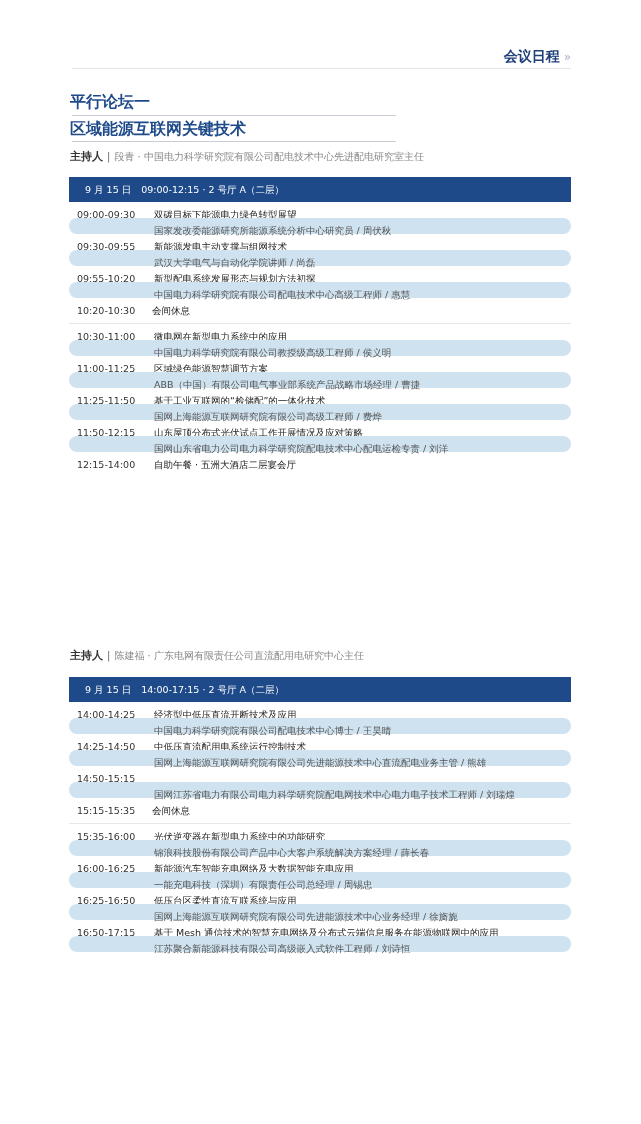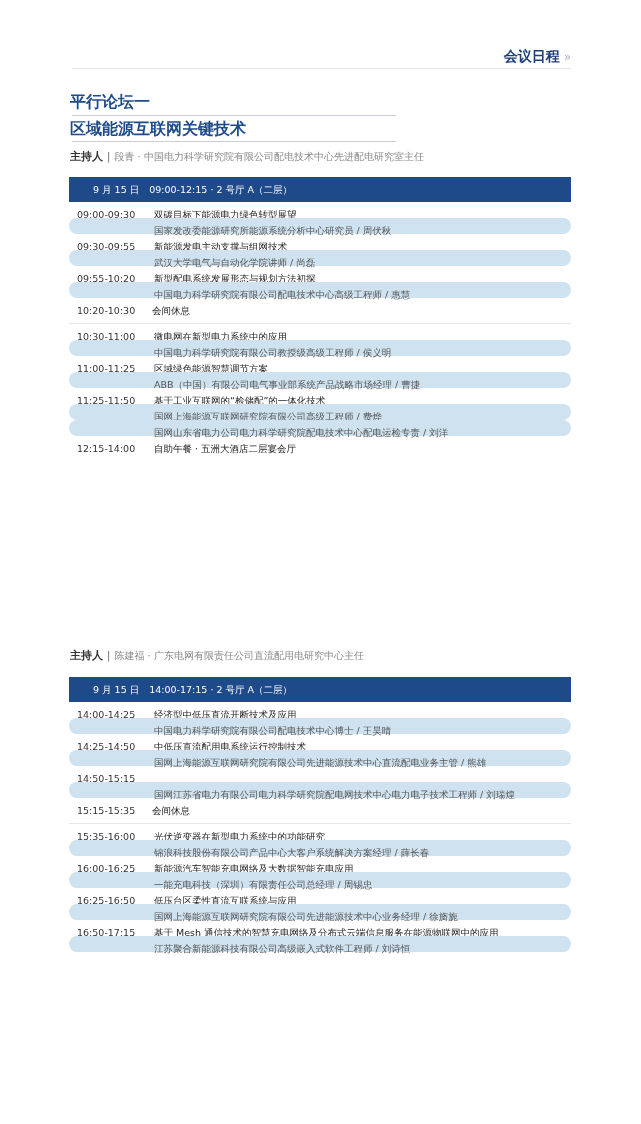--- a/index.html
+++ b/index.html
@@ -9,21 +9,21 @@
   .top-link .chev { color:#aab3c3; font-weight:normal; font-size:12px; margin-left:4px; }
   .top-rule { position:absolute; left:72px; right:70px; top:68px; height:1px; background:#e3e6ea; }
   .forum-label { position:absolute; left:70px; top:92px; font-size:16px; font-weight:bold; color:#1f4a8a; }
   .rule1 { position:absolute; left:72px; top:115px; width:324px; height:1px; background:#c9ced6; }
   .forum-title { position:absolute; left:70px; top:119px; font-size:16px; font-weight:bold; color:#1f4a8a; }
   .rule2 { position:absolute; left:72px; top:141px; width:324px; height:1px; background:#c9ced6; }
   .moderator { position:absolute; left:70px; font-size:10px; color:#888; white-space:nowrap; }
   .moderator .lbl { color:#333; font-weight:bold; font-size:11px; }
   .moderator .sep { color:#666; margin:0 4px; }
   .session { position:absolute; left:69px; width:502px; }
-  .sess-head { height:25px; background:#1f4a8a; color:#fff; font-size:9.5px; line-height:25px; padding-left:24px; box-sizing:border-box; white-space:nowrap; }
+  .sess-head { height:25px; background:#1f4a8a; color:#fff; font-size:9.5px; line-height:25px; padding-left:16px; box-sizing:border-box; white-space:nowrap; }
   .sess-head .date { margin-right:10px; }
   .row { height:16px; position:relative; font-size:9.5px; line-height:26px; white-space:nowrap; }
   .row .time { position:absolute; left:8px; color:#333; }
   .row .topic { position:absolute; left:85px; color:#222; }
   .row.break .topic { left:83px; }
   .row.break { border-bottom:1px solid #e6e8eb; height:25px; }
   .row.speaker { background:#cfe2ef;border-radius:10px; }
   .row.speaker .topic { color:#555; }
 </style>
 </head>
@@ -85,20 +85,24 @@
   <div class="row speaker">
       <span class="topic">ABB（中国）有限公司电气事业部系统产品战略市场经理 / 曹捷</span>
     </div>
   <div class="row">
       <span class="time">11:25-11:50</span>
       <span class="topic">基于工业互联网的“检储配”的一体化技术</span>
     </div>
   <div class="row speaker">
       <span class="topic">国网上海能源互联网研究院有限公司高级工程师 / 费烨</span>
     </div>
+  <div class="row">
+      <span class="time">11:50-12:15</span>
+      <span class="topic">山东屋顶分布式光伏试点工作开展情况及应对策略</span>
+    </div>
   <div class="row speaker">
       <span class="topic">国网山东省电力公司电力科学研究院配电技术中心配电运检专责 / 刘洋</span>
     </div>
   <div class="row">
       <span class="time">12:15-14:00</span>
       <span class="topic">自助午餐 · 五洲大酒店二层宴会厅</span>
     </div>
 </div>
 
 <div class="moderator" style="top:648px;">

